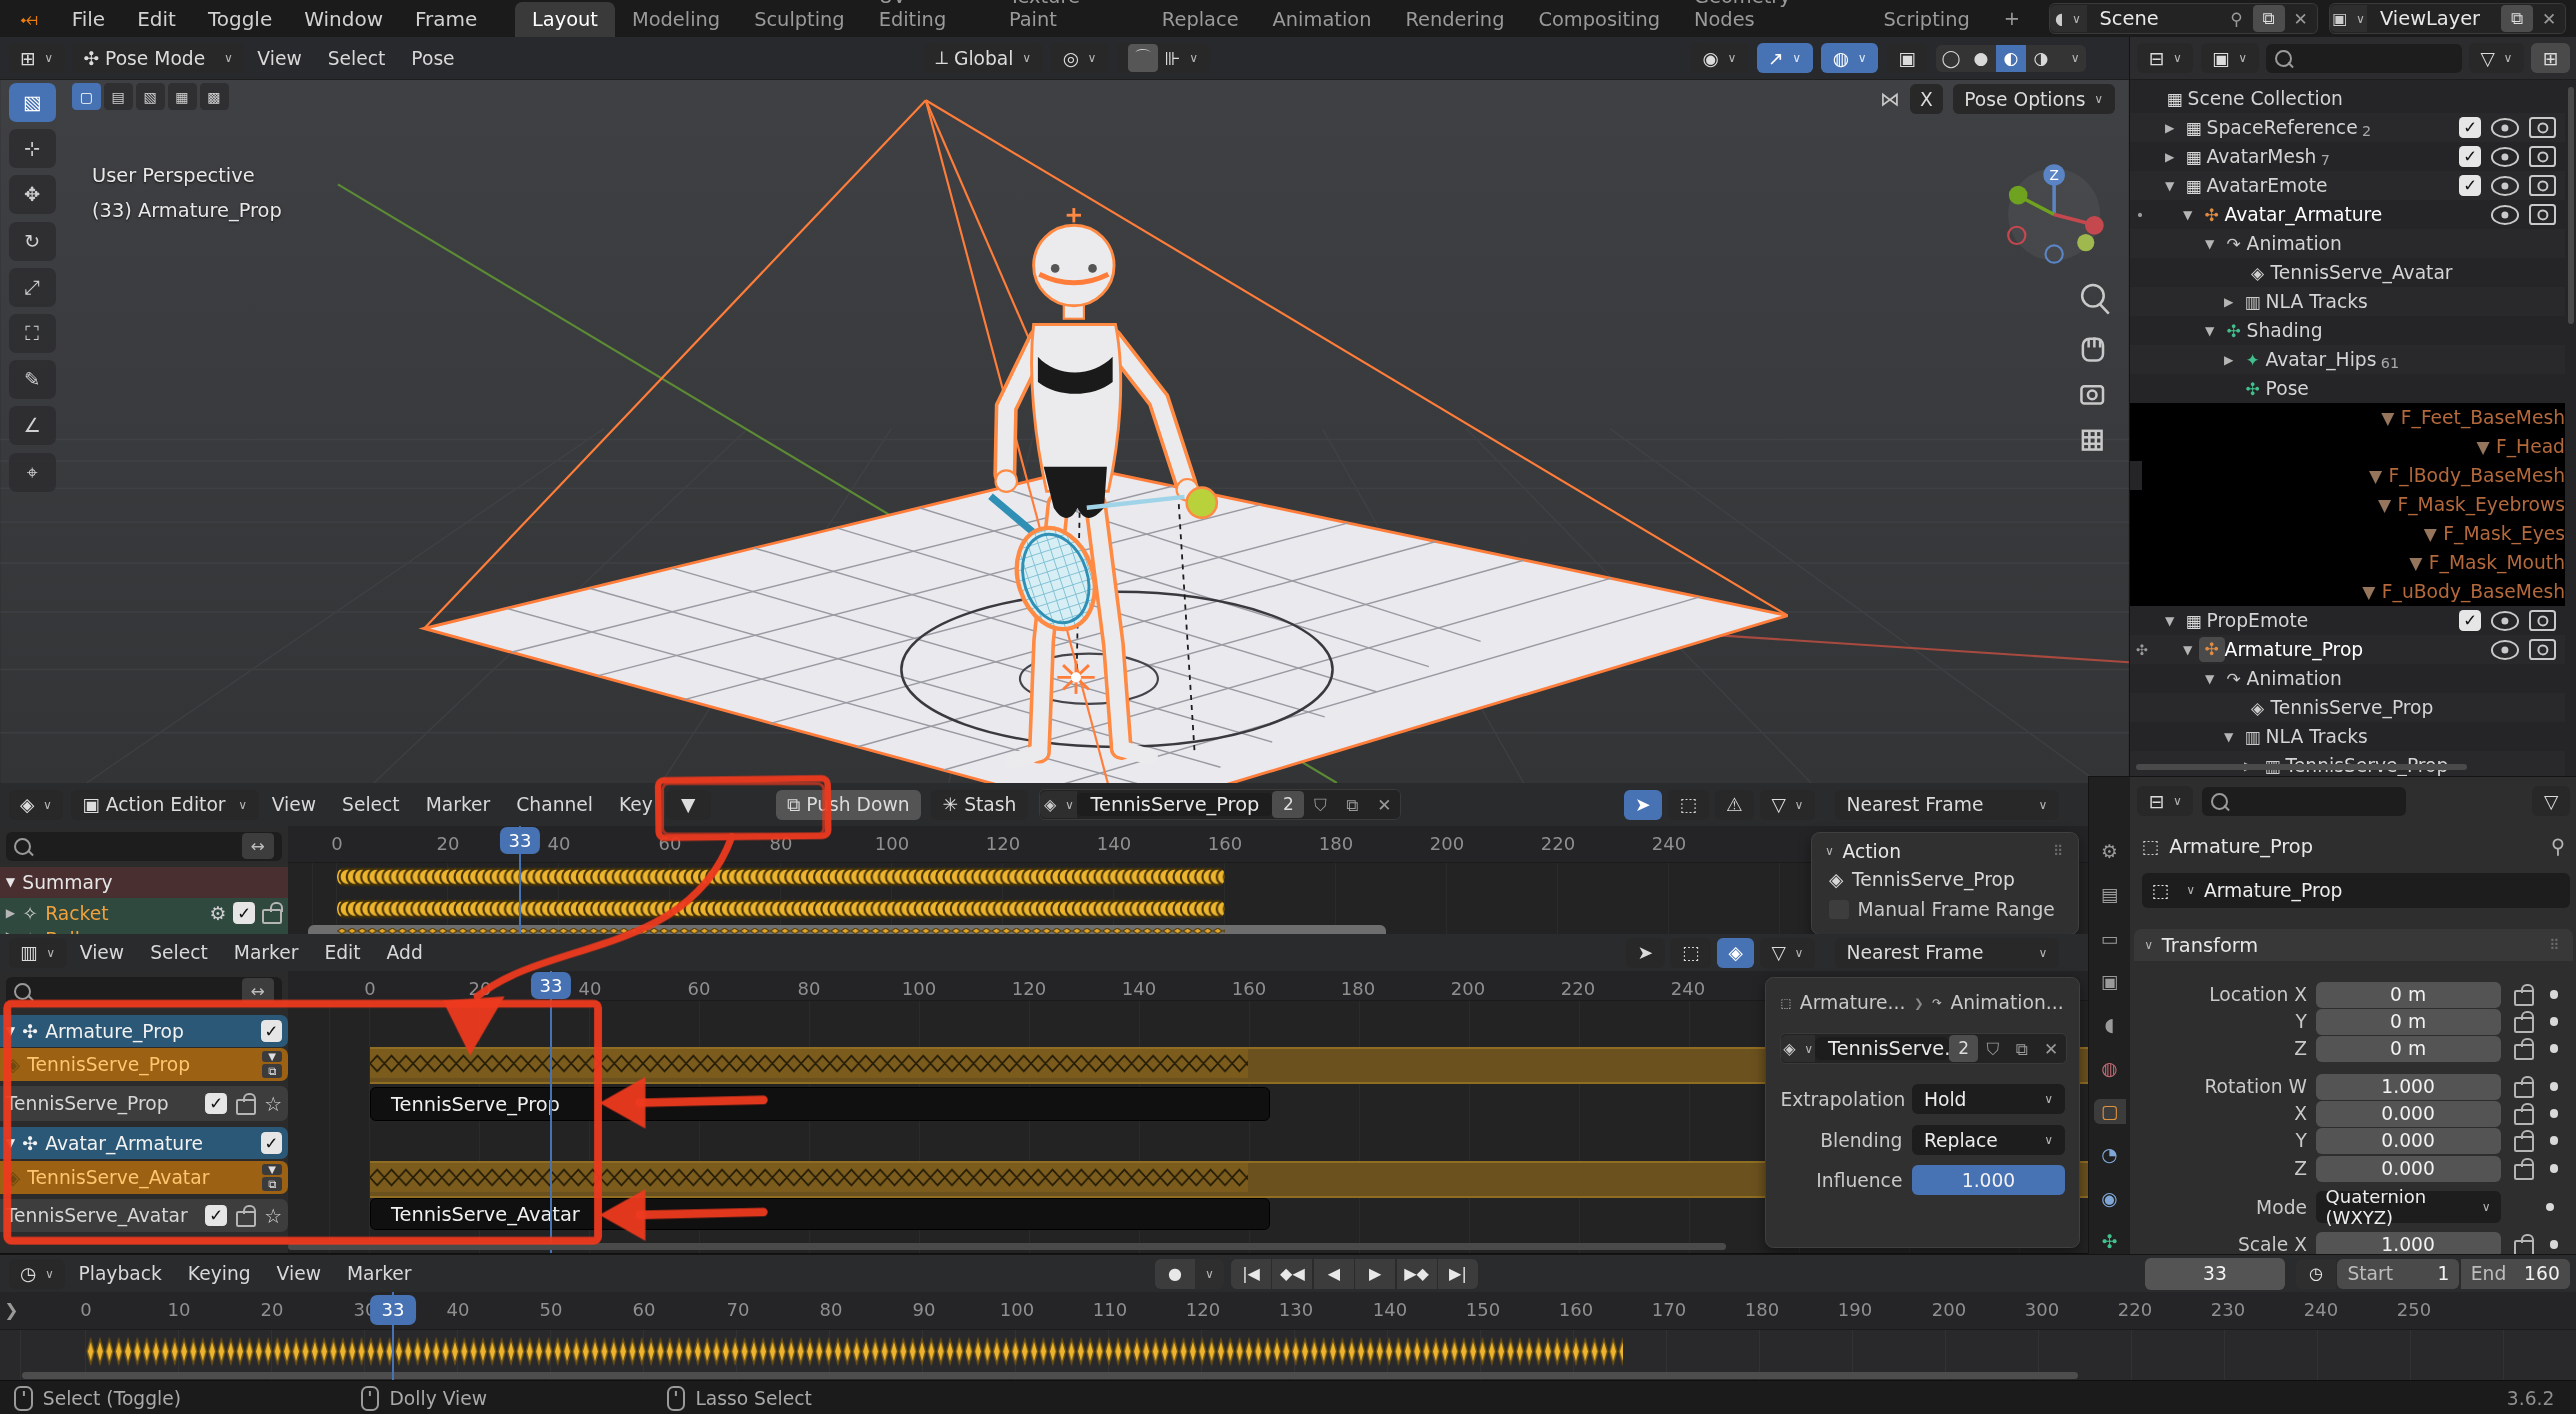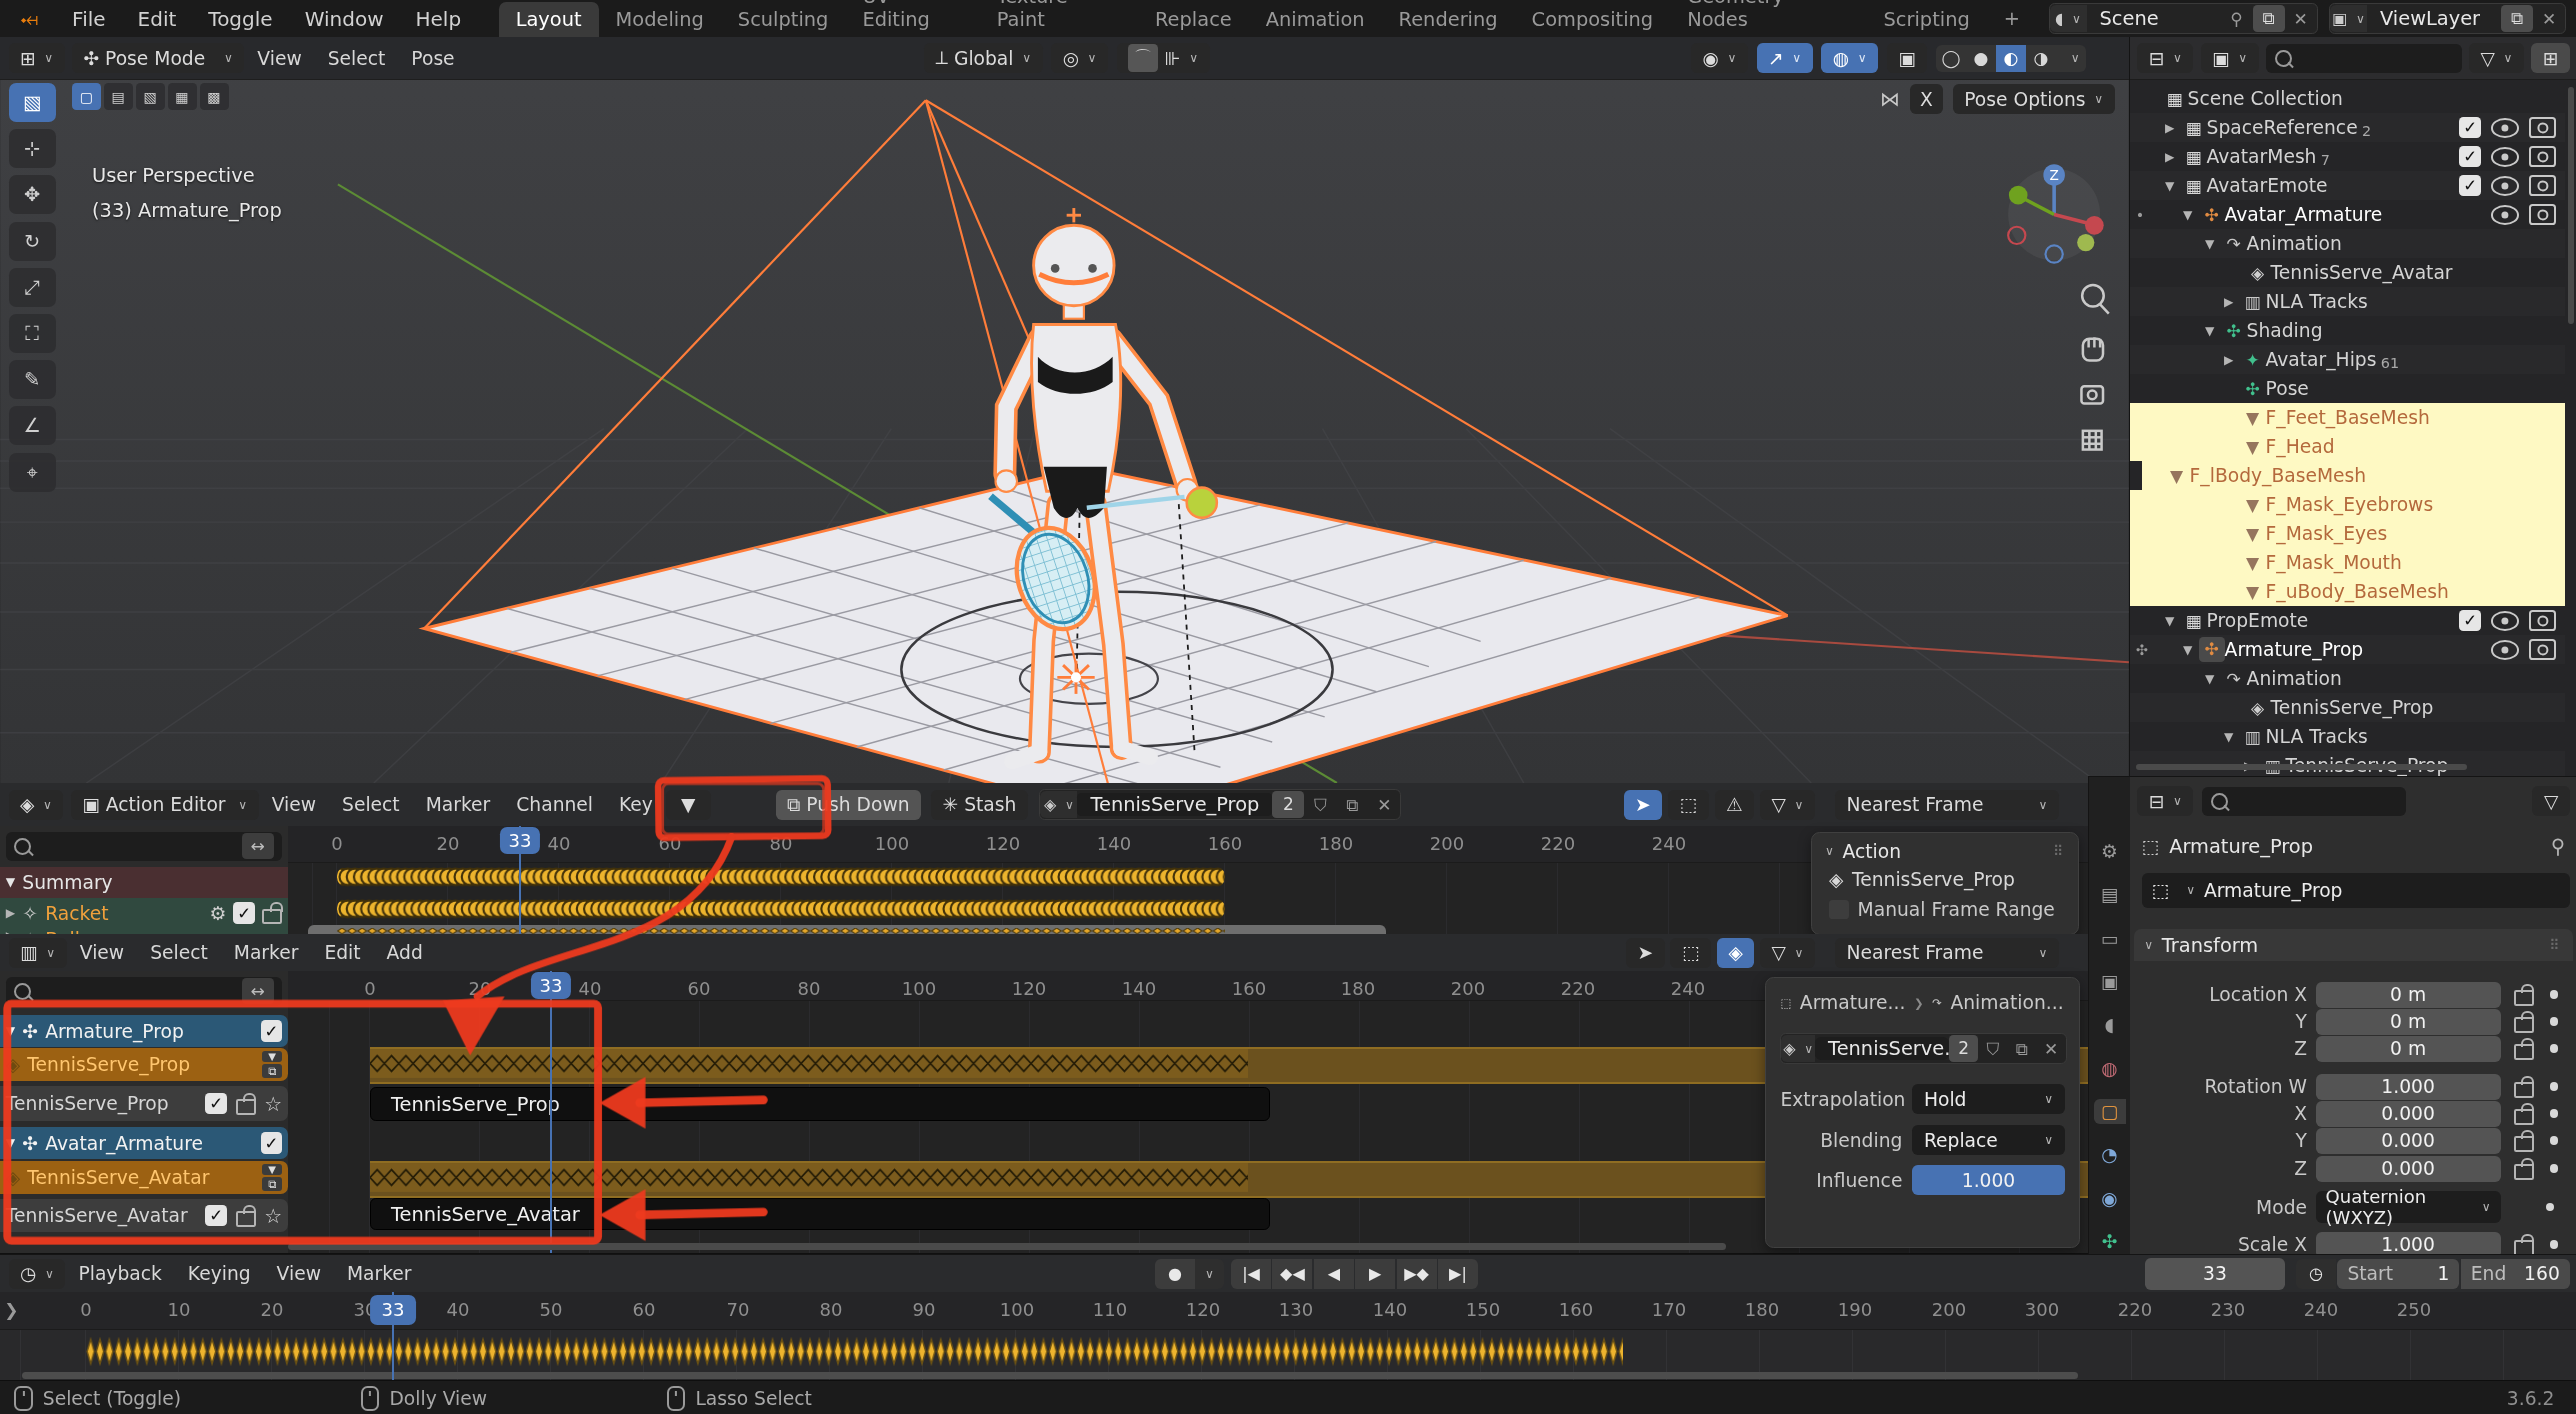--- a/index.html
+++ b/index.html
@@ -38,21 +38,21 @@
   .i-mouse{width:14.4px;height:21.6px;border:2.2px solid #9a9a9a;border-radius:6.5px;position:relative;}
   .i-mouse::before{content:"";position:absolute;left:50%;top:2.9px;width:2.2px;height:5.8px;background:#9a9a9a;transform:translateX(-50%);}
   .dot{width:8.6px;height:8.6px;border-radius:50%;background:#d8d8d8;}
   .grip{color:#6a6a6a;font-size:14.4px;letter-spacing:1.4px;}
   
   #outliner{left:2129px;top:37px;width:447px;height:739px;background:#252527;border-left:1.4px solid #141414;overflow:hidden;}
   #outliner .ohead{height:42px;background:#2c2c2e;border-bottom:1.4px solid #1c1c1c;display:flex;align-items:center;padding:0 7.2px;gap:7.2px;}
   .orows{position:absolute;left:0;top:47px;right:12px;}
   .orow{height:29px;display:flex;align-items:center;font-size:18.7px;position:relative;}
   .orow:nth-child(even){background:#29292b;}
-  .orow.sel{background:#fef9c3;}
+  .orow.sel{background:#000000;justify-content:flex-end;}
   .orow .opre{position:absolute;left:5.8px;color:#9a9a9a;font-size:14.4px;}
   .oarr{width:21.6px;color:#b5b5b5;font-size:12.2px;text-align:center;flex:none;}
   .oicon{width:26px;text-align:center;font-size:17px;flex:none;}
   .olabel{color:#d4d4d4;white-space:nowrap;}
   .orow.sel .olabel{color:#b4693c;}
   .orow.act .olabel{color:#fff;}
   .ocount{font-size:14.4px;color:#a9a9a9;margin-left:4.3px;align-self:flex-end;padding-bottom:2.9px;}
   .oright{position:absolute;right:8.6px;display:flex;gap:10px;align-items:center;}
   .oicon[data-icon="col"]::before{content:"▦";color:#d8d8d8;}
   .oicon[data-icon="arm"]::before{content:"✣";color:#e08b42;}
@@ -148,21 +148,21 @@
 <body>
 
 <div id="topbar" class="abs">
   <span class="blender-logo">⤟</span>
   <div class="row">
 
   <span class="menu-item">File</span>
       <span class="menu-item">Edit</span>
       <span class="menu-item">Toggle</span>
       <span class="menu-item">Window</span>
-      <span class="menu-item">Help</span>
+      <span class="menu-item">Frame</span>
     </div>
   <div class="ws-tabs">
 
   <span class="ws-tab active">Layout</span>
       <span class="ws-tab">Modeling</span>
       <span class="ws-tab">Sculpting</span>
       <span class="ws-tab">UV Editing</span>
       <span class="ws-tab">Texture Paint</span>
       <span class="ws-tab">Replace</span>
       <span class="ws-tab">Animation</span>

